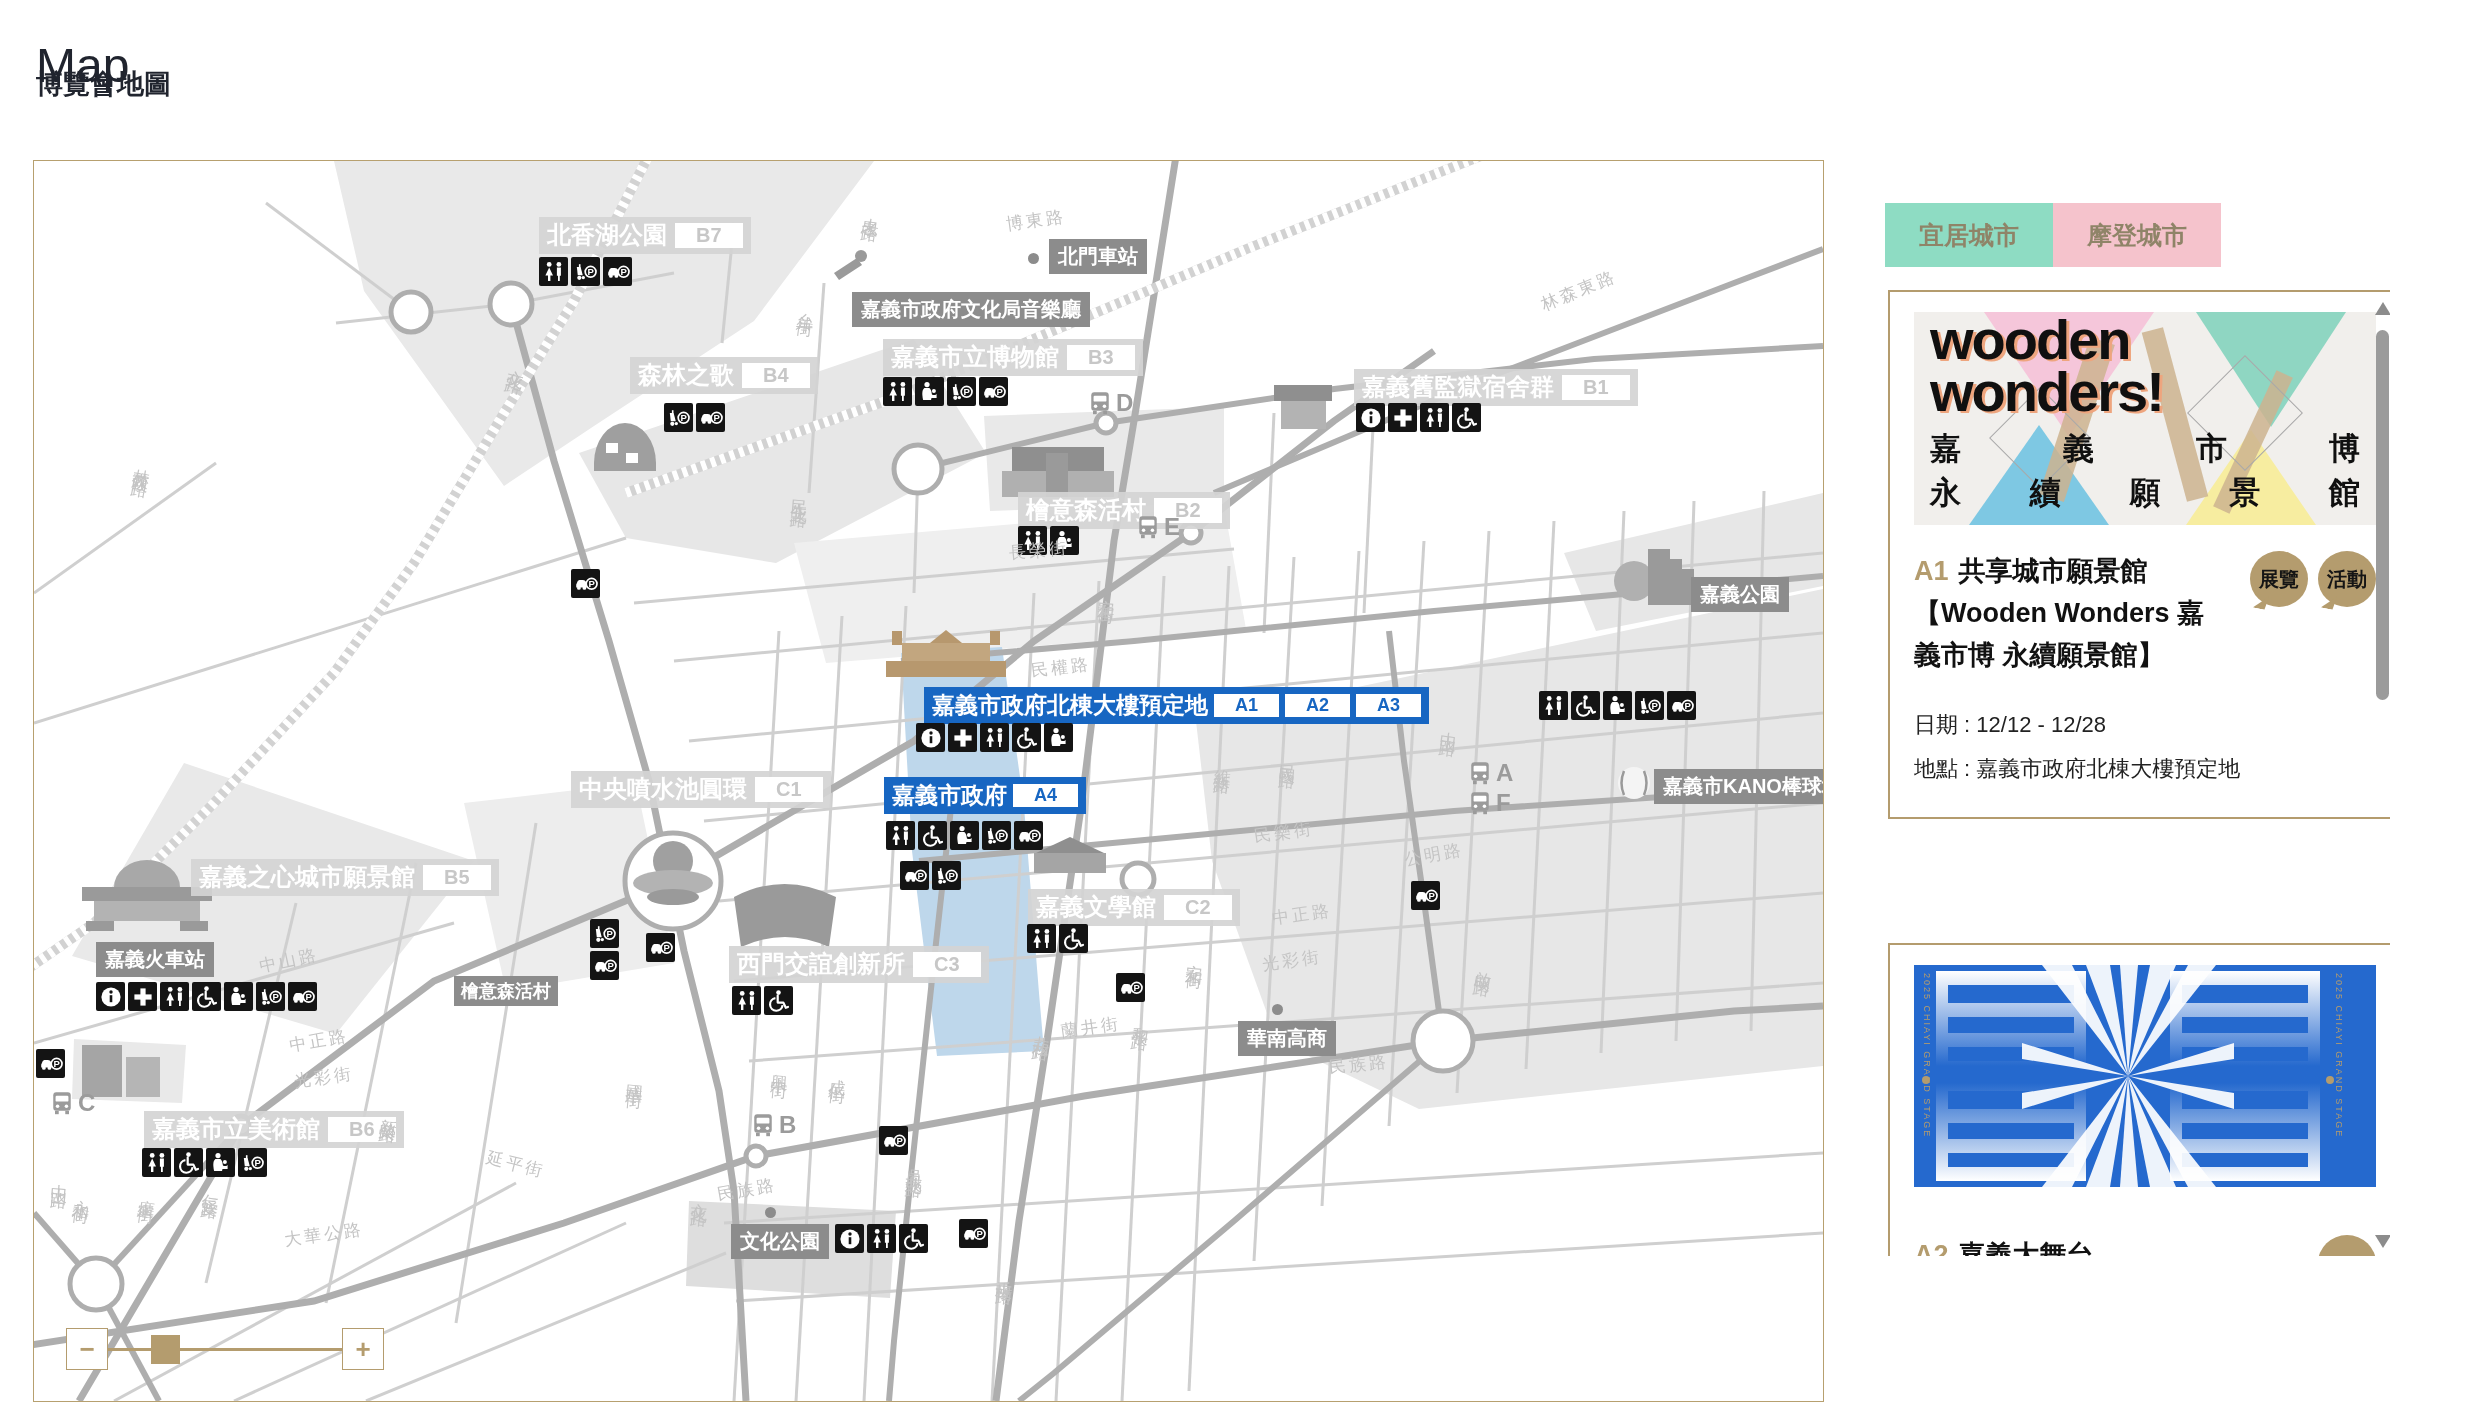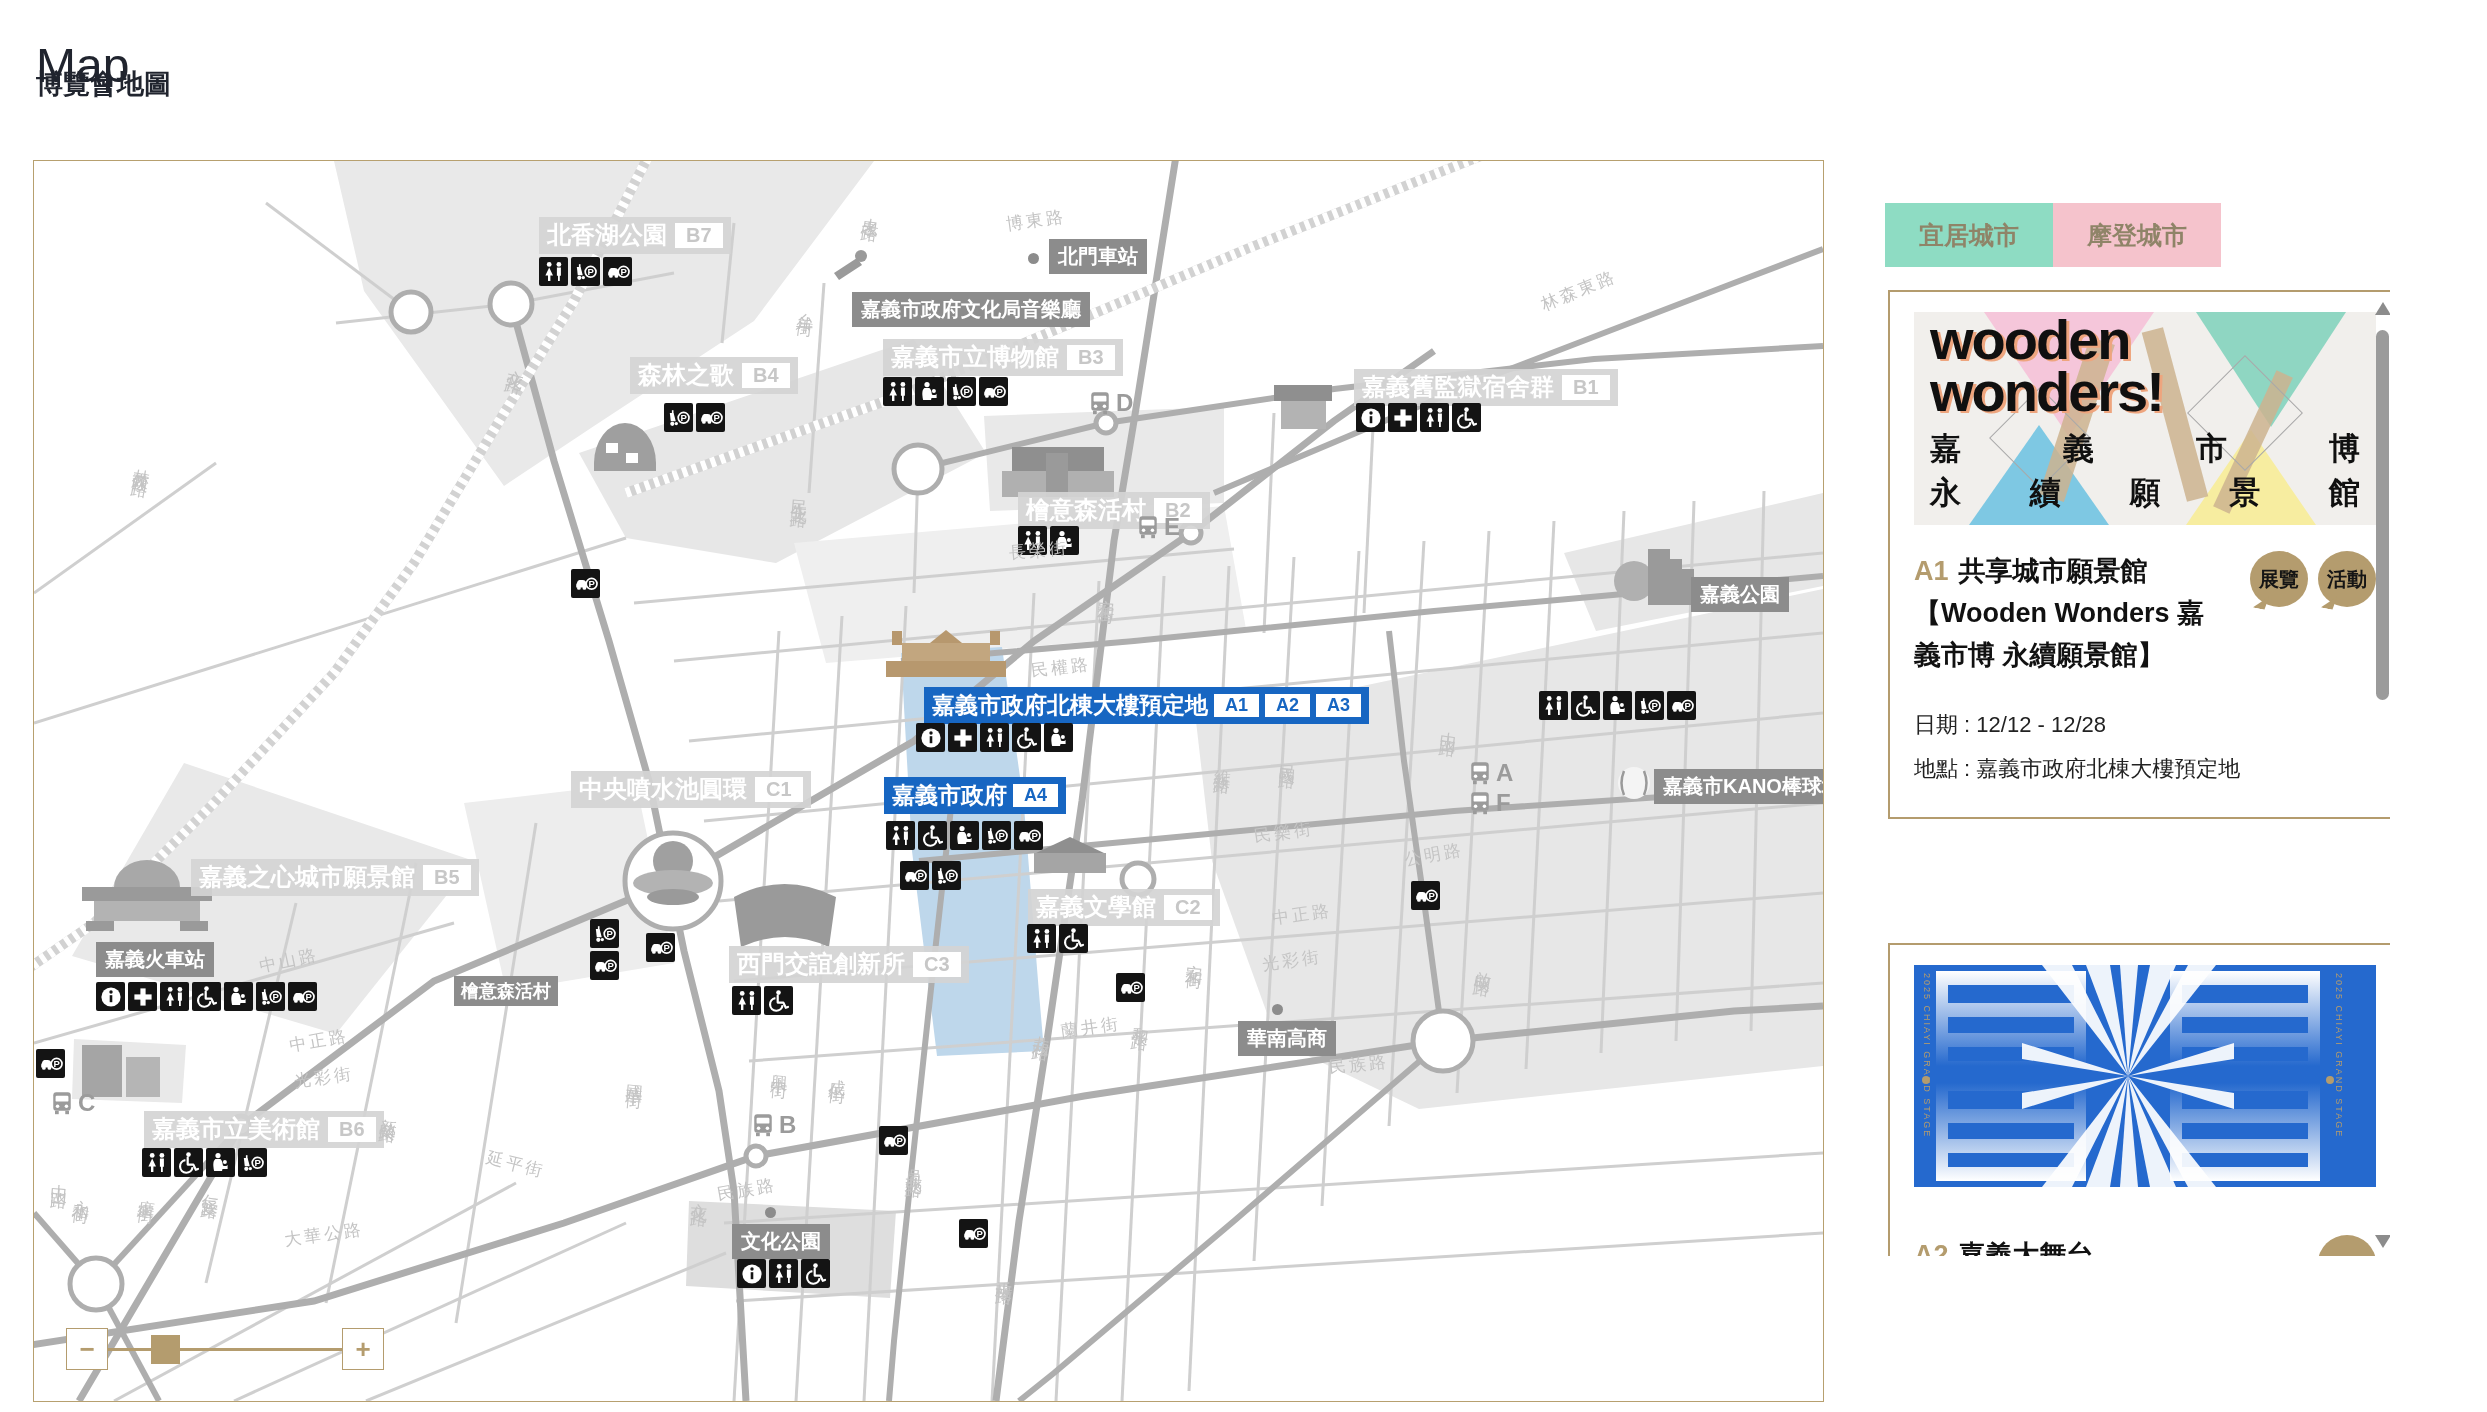--- a/index.html
+++ b/index.html
@@ -11,21 +11,21 @@
   .map-panel{position:absolute;left:33px;top:160px;width:1789px;height:1240px;border:1.5px solid #b7a06f;background:#fff;overflow:hidden;}
   .map-canvas{position:absolute;inset:0;}
   .map-canvas svg.base{position:absolute;left:0;top:0;}
 
   .venue{position:absolute;white-space:nowrap;}
   .vlabel{display:inline-flex;align-items:center;font-weight:700;}
   .vlabel.light{background:rgba(212,212,212,.92);color:#fff;font-size:24px;padding:2px 8px 3px;}
   .vlabel.dark{background:#8c8c8c;color:#fff;font-size:20px;padding:4px 9px;}
   .vlabel.dark.small{font-size:18px;padding:3px 7px;}
   .vlabel.blue{background:#1766c2;color:#fff;font-size:23px;padding:3px 8px;}
-  .code{display:inline-block;font-weight:700;margin-left:8px;padding:0 11px;line-height:1.25;}
+  .code{display:inline-block;font-weight:700;margin-left:8px;padding:0 21px;line-height:1.25;}
   .code.light{background:#fff;color:#c7c7c7;font-size:20px;}
   .code.blue{background:#fff;color:#1766c2;font-size:18px;margin-left:6px;}
   .icon-row{position:absolute;display:flex;gap:3px;}
   .tile{width:29px;height:29px;background:#141414;border-radius:2px;display:flex;align-items:center;justify-content:center;flex:0 0 auto;}
   .tile svg{width:24px;height:24px;display:block;}
   .dot{display:inline-block;width:11px;height:11px;border-radius:50%;background:#8c8c8c;}
   .dot.left{margin-right:10px;vertical-align:middle;}
   .dot.above{position:absolute;top:-17px;left:34px;}
   .street{position:absolute;color:#c4c4c4;font-size:17px;font-weight:500;letter-spacing:3px;white-space:nowrap;}
   .street.v{writing-mode:vertical-rl;letter-spacing:4px;}
@@ -567,21 +567,21 @@
               <svg viewBox="0 0 24 24">
                 <use href="#sym-toilet"></use>
               </svg>
             </span>
             <span class="tile">
               <svg viewBox="0 0 24 24">
                 <use href="#sym-accessible"></use>
               </svg>
             </span>
           </div></div>
-        <div class="venue" style="left: 697px; top: 1063px; display: flex; align-items: flex-end; flex-direction: column;">
+        <div class="venue" style="left: 697px; top: 1063px; display: flex; align-items: flex-start;">
           <span class="dot above"></span>
           <span class="vlabel dark">
             <span>文化公園</span>
           </span>
           <div class="icon-row" style="position: static; margin-left: 6px;">
             <span class="tile">
               <svg viewBox="0 0 24 24">
                 <use href="#sym-info"></use>
               </svg>
             </span>

